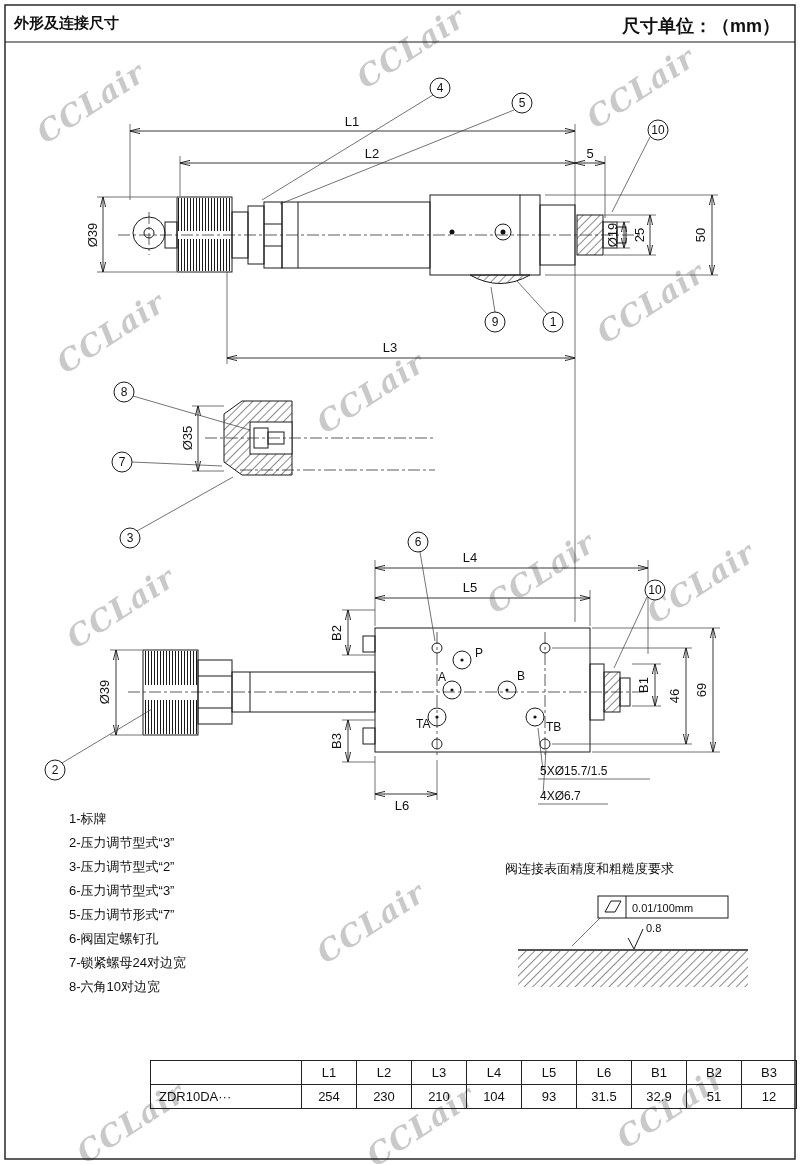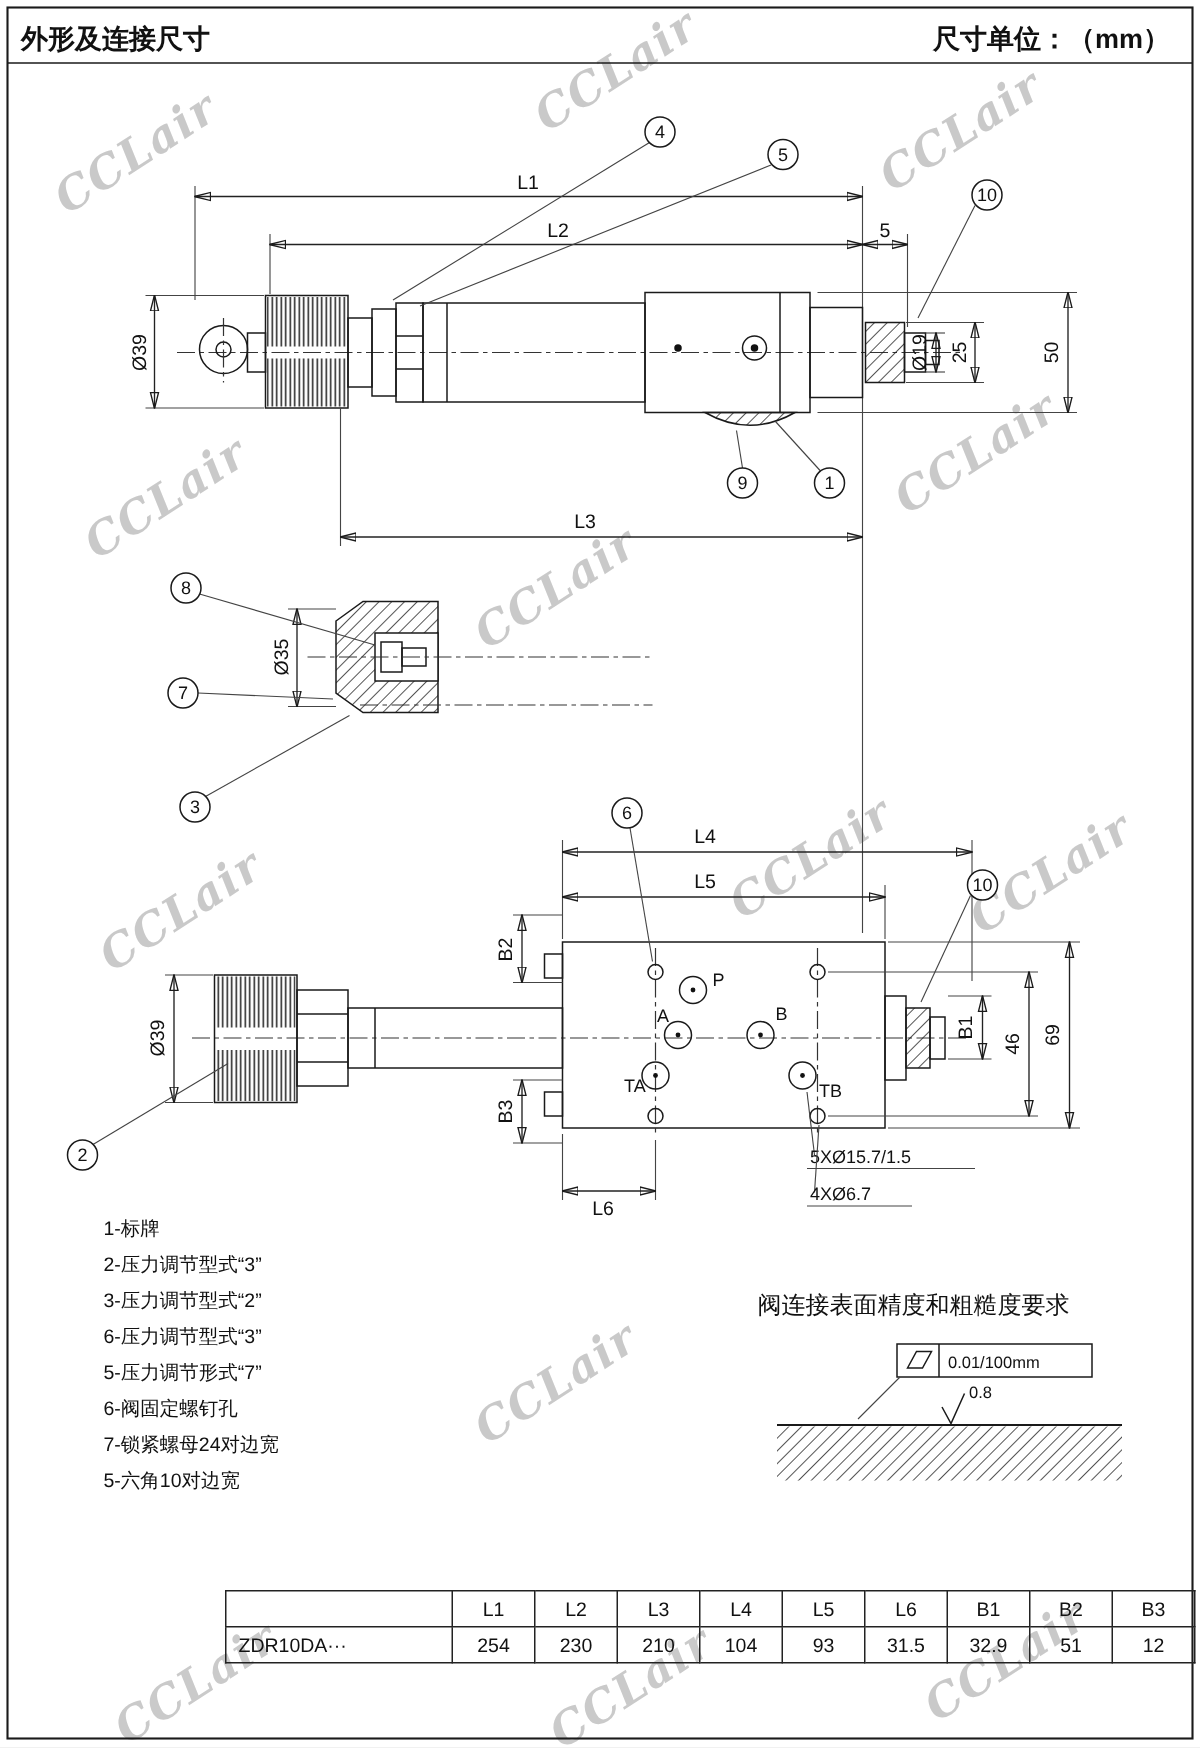--- a/index.html
+++ b/index.html
@@ -2,24 +2,24 @@
 <html><head>
 <meta charset="utf-8">
 <style>
   html,body{margin:0;padding:0;background:#e8e8e8;}
   #page{position:relative;width:800px;height:1165px;background:#fff;margin:0 auto;
         font-family:"Liberation Sans",sans-serif;color:#111;overflow:hidden;}
   .wm{position:absolute;z-index:1;font-family:"DejaVu Serif",serif;font-weight:bold;font-style:italic;
       font-size:30px;color:#8a8a8a;opacity:.45;transform:rotate(-33deg);letter-spacing:1px;pointer-events:none;}
   #draw{position:absolute;left:0;top:0;z-index:2;}
   .ovl{position:absolute;z-index:3;}
-  .hdr-title{left:14px;top:14px;font-size:18px;font-weight:bold;}
+  .hdr-title{left:14px;top:14px;font-size:15px;font-weight:bold;}
   .hdr-unit{right:20px;top:14px;font-size:18px;font-weight:bold;}
   .note-line{left:24px;font-size:13px;white-space:nowrap;margin-left:45px;}
-  .surf-title{left:505px;top:860px;font-size:16px;}
+  .surf-title{left:505px;top:860px;font-size:13px;}
   
   svg line,svg path,svg rect,svg circle,svg polygon,svg polyline{stroke:#1a1a1a;fill:none;stroke-width:1;}
   svg .thin{stroke:#444;stroke-width:.75;}
   svg .cl{stroke:#333;stroke-width:.8;stroke-dasharray:12 3 3 3;}
   svg .dl{stroke:#222;stroke-width:.9;marker-start:url(#arw);marker-end:url(#arw);}
   svg .hatched{fill:url(#hatch);}
   svg .knurled{fill:url(#knurl);stroke:none;}
   svg .fillw{fill:#fff;}
   svg .dot{fill:#111;stroke:none;}
   svg text{stroke:none;fill:#111;font-family:"Liberation Sans",sans-serif;}
@@ -325,21 +325,21 @@
   <div class="ovl hdr-title">外形及连接尺寸</div>
   <div class="ovl hdr-unit">尺寸单位：（mm）</div>
 
   <div class="ovl note-line" style="top:810px">1-标牌</div>
   <div class="ovl note-line" style="top:834px">2-压力调节型式“3”</div>
   <div class="ovl note-line" style="top:858px">3-压力调节型式“2”</div>
   <div class="ovl note-line" style="top:882px">6-压力调节型式“3”</div>
   <div class="ovl note-line" style="top:906px">5-压力调节形式“7”</div>
   <div class="ovl note-line" style="top:930px">6-阀固定螺钉孔</div>
   <div class="ovl note-line" style="top:954px">7-锁紧螺母24对边宽</div>
-  <div class="ovl note-line" style="top:978px">5-六角10对边宽</div>
+  <div class="ovl note-line" style="top:978px">8-六角10对边宽</div>
 
   <div class="ovl surf-title">阀连接表面精度和粗糙度要求</div>
 
   <table id="spec-table">
     <tbody>
         <tr>
       <td class="model"></td>
       <td>L1</td>
       <td>L2</td>
       <td>L3</td>

